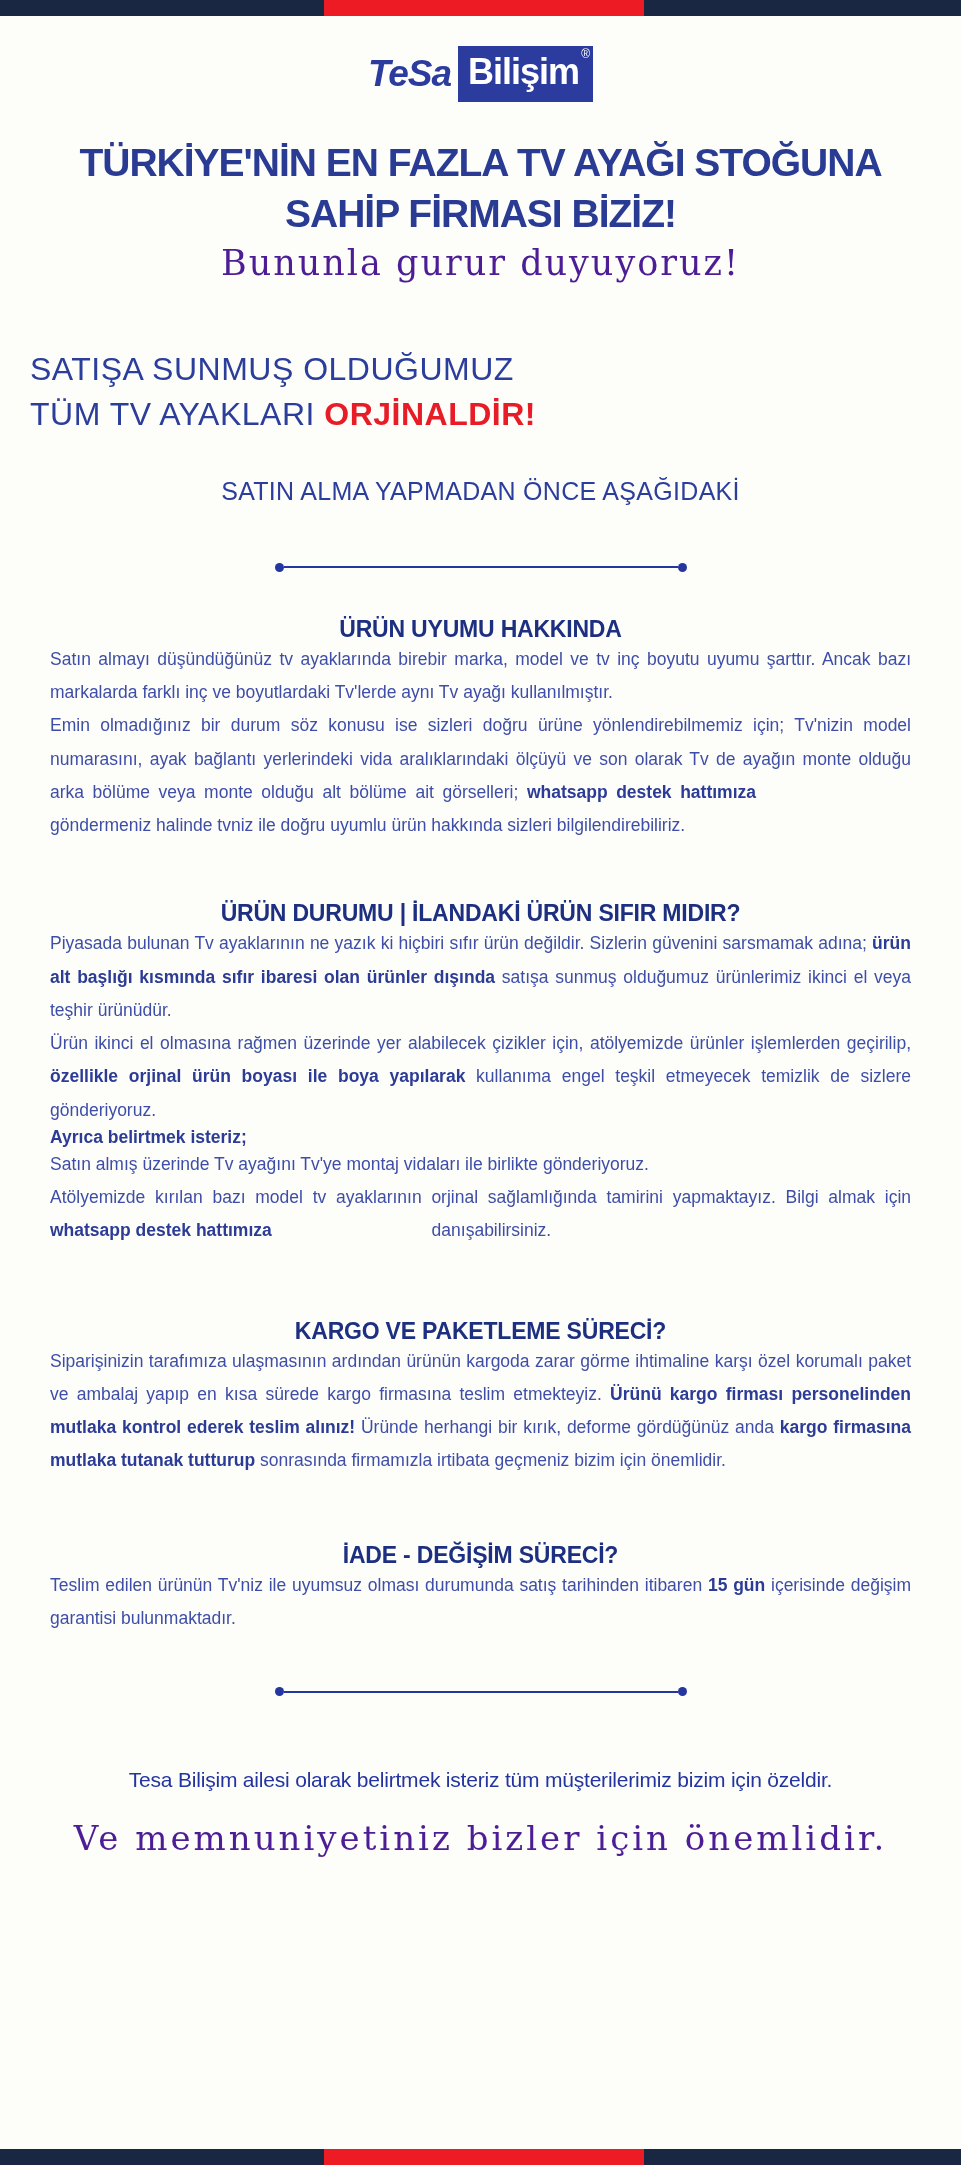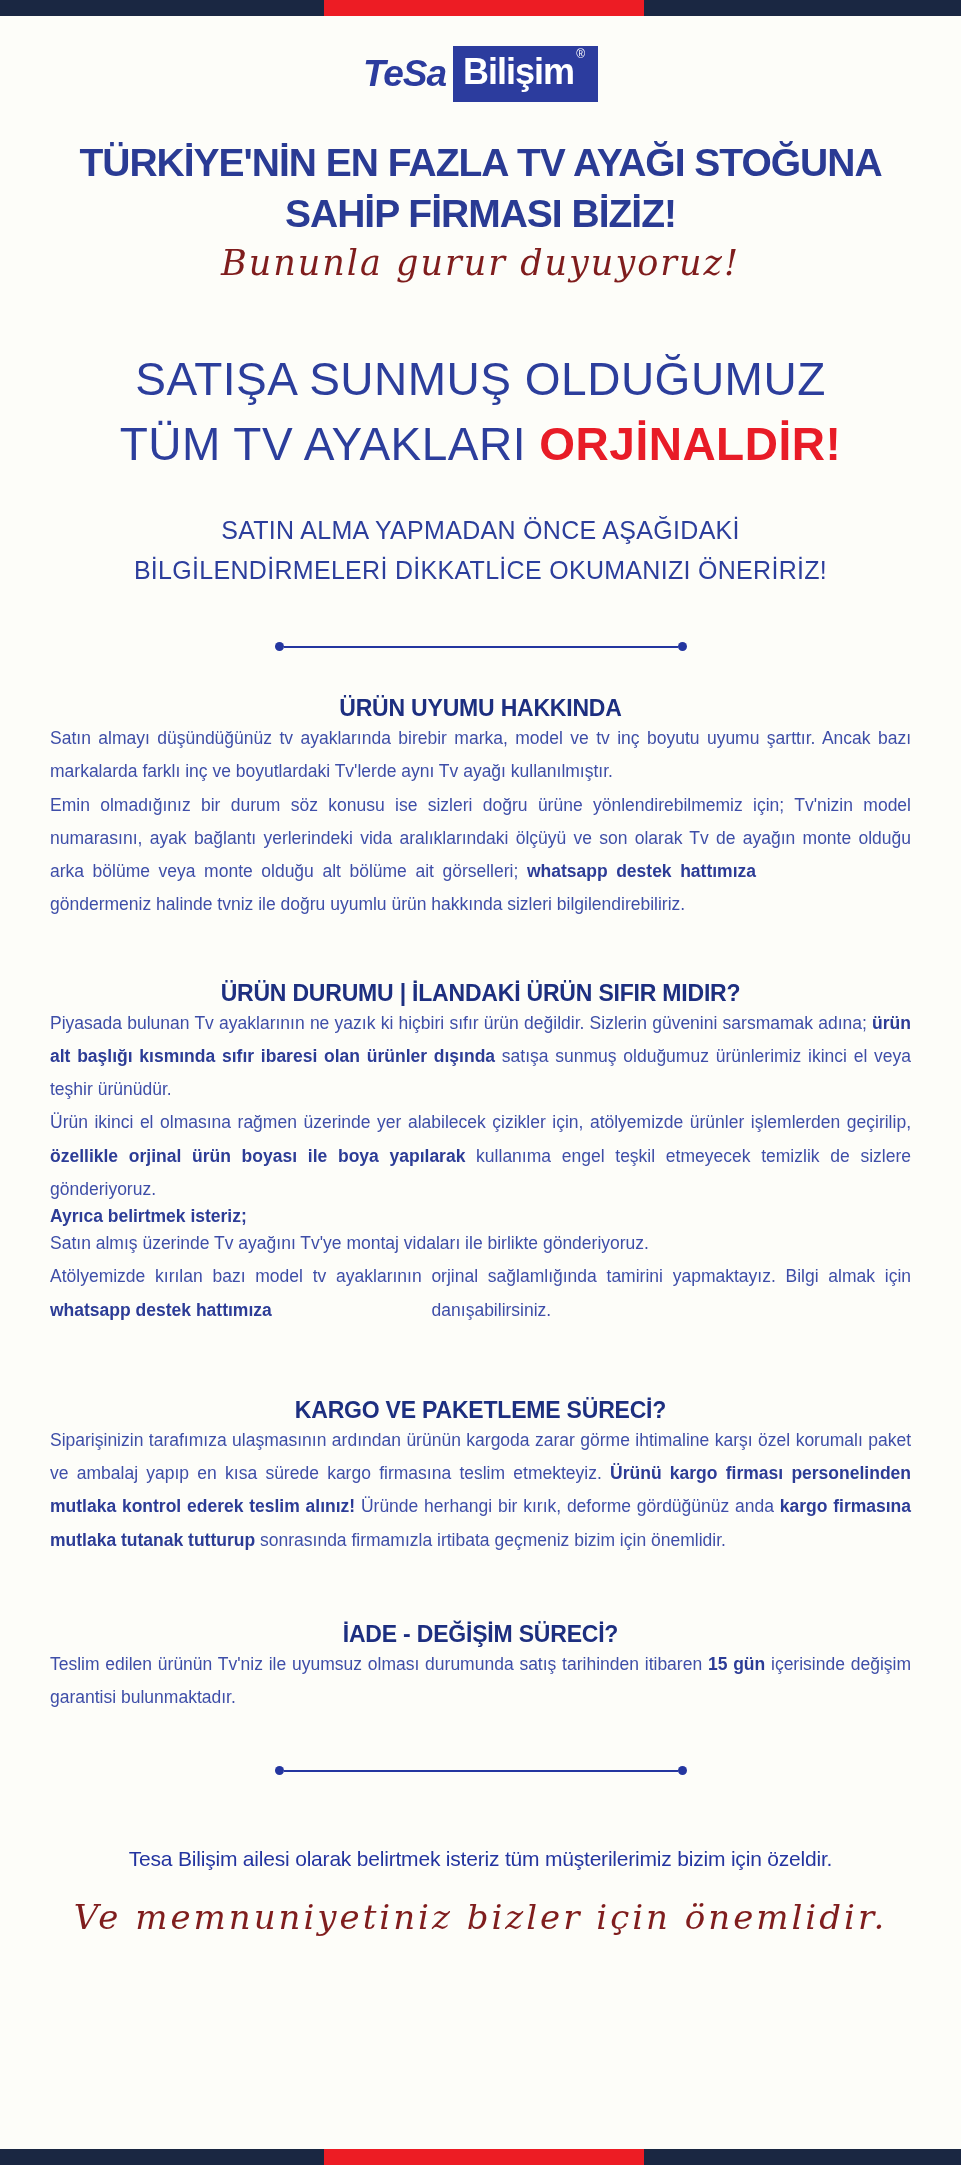--- a/index.html
+++ b/index.html
@@ -10,30 +10,30 @@
   }
   
   .bar{position:absolute;left:0;width:961px;height:16px;background:#1a2742;}
   .bar-top{top:0;}
   .bar-bottom{bottom:0;}
   .bar .bar-red{position:absolute;left:324px;top:0;width:320px;height:16px;background:#ed1c24;}
   
   .logo{margin:46px auto 8px;display:flex;justify-content:center;align-items:center;gap:7px;}
   .logo-tesa{font-style:italic;font-weight:700;font-size:37px;color:#2c3c9e;letter-spacing:-1px;}
   .logo-box{background:#2c3c9e;color:#ffffff;font-weight:700;font-size:36px;
-    padding:8px 16px 12px 10px;line-height:1;position:relative;letter-spacing:-1px;}
+    padding:8px 6px 12px 10px;line-height:1;position:relative;letter-spacing:-1px;}
   .logo-reg{font-size:12px;vertical-align:top;position:relative;top:-6px;left:2px;font-weight:400;}
   
   .hero-title{margin:36px 30px 0;text-align:center;color:#2a3b94;
     font-size:39px;font-weight:800;line-height:1.3;letter-spacing:-1px;}
-  .script{font-family:"DejaVu Serif",serif;font-style:italic;color:#7f1d1d;}
+  .script{font-family:"DejaVu Serif",serif;color:#4c1d95;}
   .hero-script{margin-top:4px;text-align:center;font-size:35px;letter-spacing:2px;}
   
-  .claims{margin:64px 30px 0;text-align:center;color:#2c3e9c;
-    font-size:46px;font-weight:400;line-height:1.4;letter-spacing:0.5px;}
+  .claims{margin:64px 30px 0;text-align:left;color:#2c3e9c;
+    font-size:32px;font-weight:400;line-height:1.4;letter-spacing:0.5px;}
   .claims .highlight{color:#e81c27;font-weight:800;}
   .notice{margin:34px 30px 0;text-align:center;color:#2c3e9c;
     font-size:25px;font-weight:400;line-height:1.6;letter-spacing:0.3px;}
   
   .divider{margin:52px auto 0;width:412px;display:flex;align-items:center;}
   .divider .dot{width:9px;height:9px;border-radius:50%;background:#2436a0;flex:0 0 auto;}
   .divider .line{flex:1;height:2px;background:#2436a0;}
   
   .content{padding:0 50px;}
   h2{margin:0;text-align:center;color:#1d2f80;font-size:23px;font-weight:800;letter-spacing:-0.2px;}
@@ -73,21 +73,20 @@
   </div>
   <div class="hero-script script">Bununla gurur duyuyoruz!</div>
 
   <div class="claims">
     <div>SATIŞA SUNMUŞ OLDUĞUMUZ</div>
     <div><span>TÜM TV AYAKLARI </span><span class="highlight">ORJİNALDİR!</span></div>
   </div>
 
   <div class="notice">
     <div>SATIN ALMA YAPMADAN ÖNCE AŞAĞIDAKİ</div>
-    <div>BİLGİLENDİRMELERİ DİKKATLİCE OKUMANIZI ÖNERİRİZ!</div>
   </div>
 
   <div class="divider">
     <span class="dot"></span>
     <span class="line"></span>
     <span class="dot"></span>
   </div>
 
   <div class="content">
 

